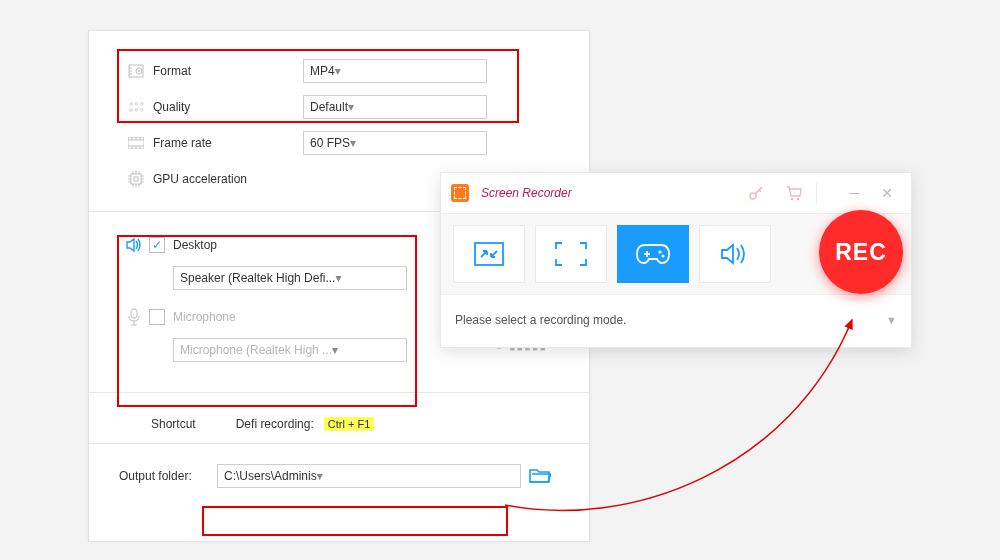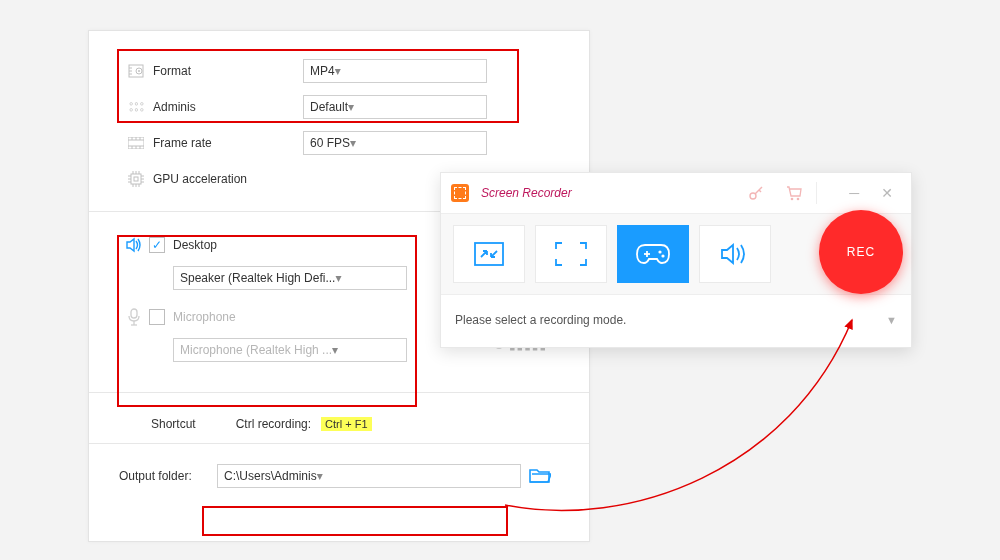--- a/index.html
+++ b/index.html
@@ -198,22 +198,22 @@
   }
 
   .rec-btn {
     position:absolute;
     right: 8px;
     top: -4px;
     width: 84px; height: 84px;
     border-radius: 50%;
     background: #ff2a2a;
     color:#fff;
-    font-weight: 400;
-    font-size: 12px;
+    font-weight: 700;
+    font-size: 23px;
     letter-spacing: 1px;
     display:flex; align-items:center; justify-content:center;
     box-shadow: 0 3px 12px rgba(255,42,42,0.5);
   }
 
   .rw-status {
     padding: 18px 14px 20px 14px;
     color: #555;
     font-size: 12px;
     display:flex;
@@ -275,21 +275,21 @@
         <div class="dropdown">
           <span>MP4</span>
           <span class="caret">▾</span>
         </div>
       </div>
     </div>
     <div class="row">
       <div class="icon-col">
         <span class="dots-icon">∘∘∘<br>∘∘∘</span>
       </div>
-      <div class="label-col">Adminis</div>
+      <div class="label-col">Quality</div>
       <div class="ctrl-col">
         <div class="dropdown">
           <span>Default</span>
           <span class="caret">▾</span>
         </div>
       </div>
     </div>
     <div class="row">
       <div class="icon-col">
         <svg width="16" height="12" viewBox="0 0 16 12">
@@ -381,21 +381,21 @@
       <span class="rec-dot off"></span>
       <span style="letter-spacing:1px;">▮▮▮▮▮</span>
     </div>
   </div>
 
   <div class="divider"></div>
 
   <div class="shortcut-row">
     <span>Shortcut</span>
     <span>
-      <span>Ctrl recording:</span>
+      <span>Defi recording:</span>
       &nbsp;
       <span class="kbd">Ctrl + F1</span>
     </span>
   </div>
 
   <div class="divider"></div>
 
   <div class="output-row">
     <span class="lbl">Output folder:</span>
     <div class="dropdown xwide">

